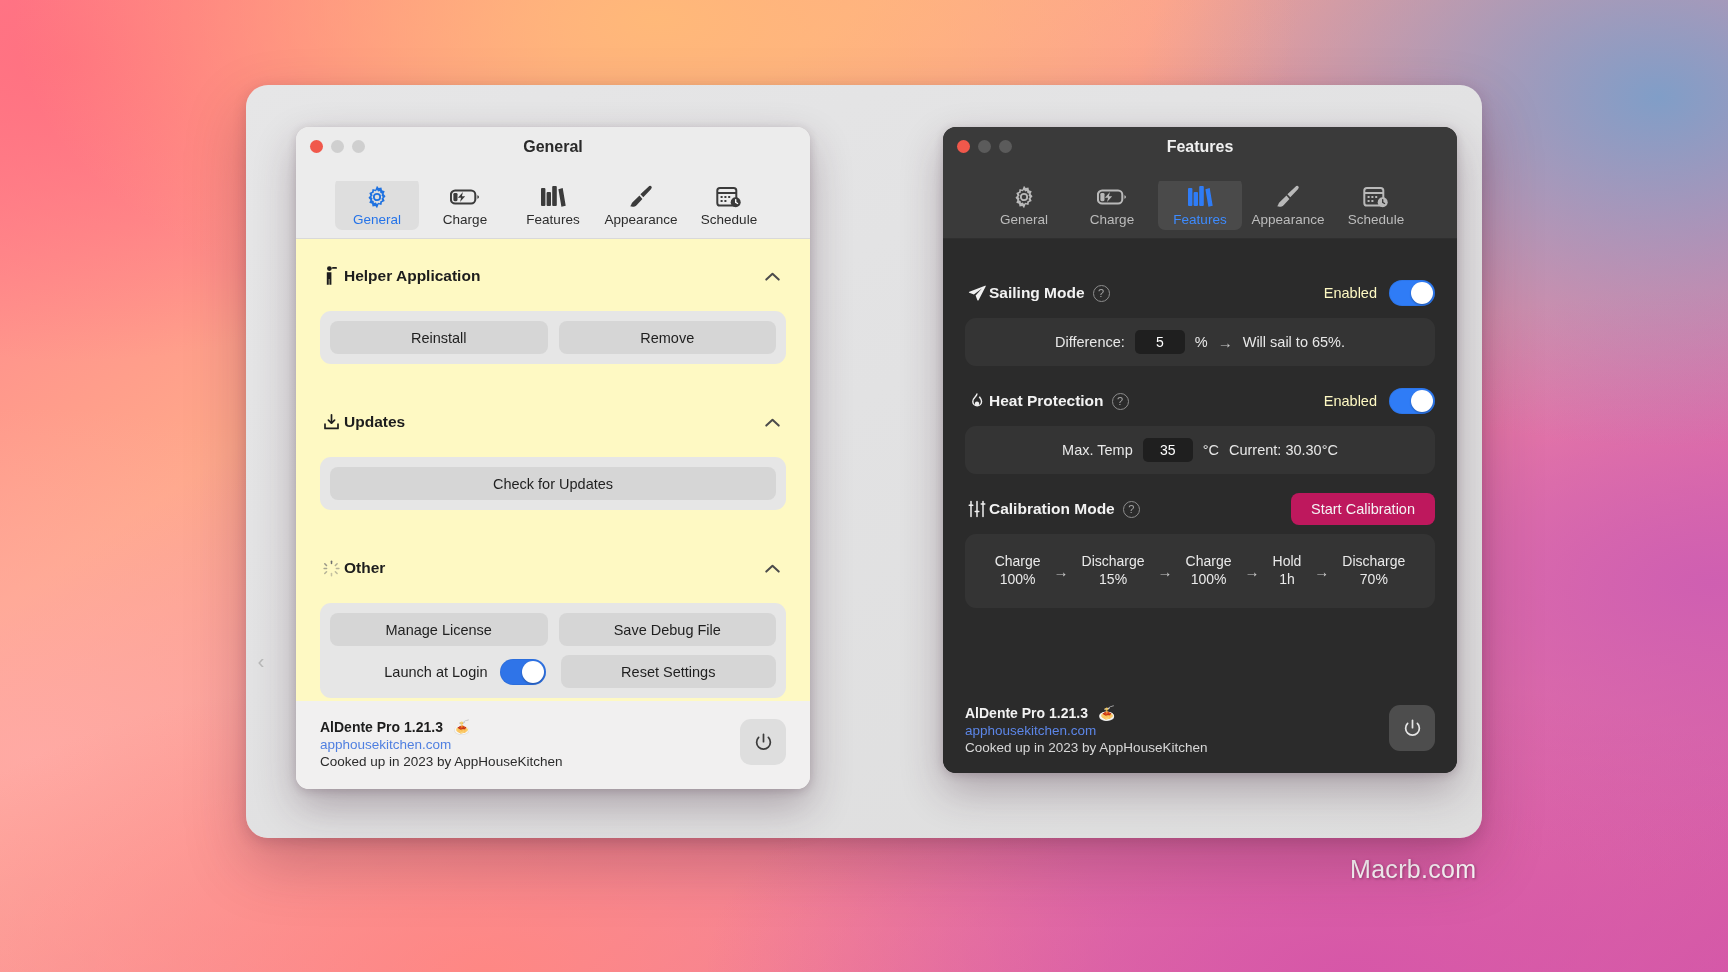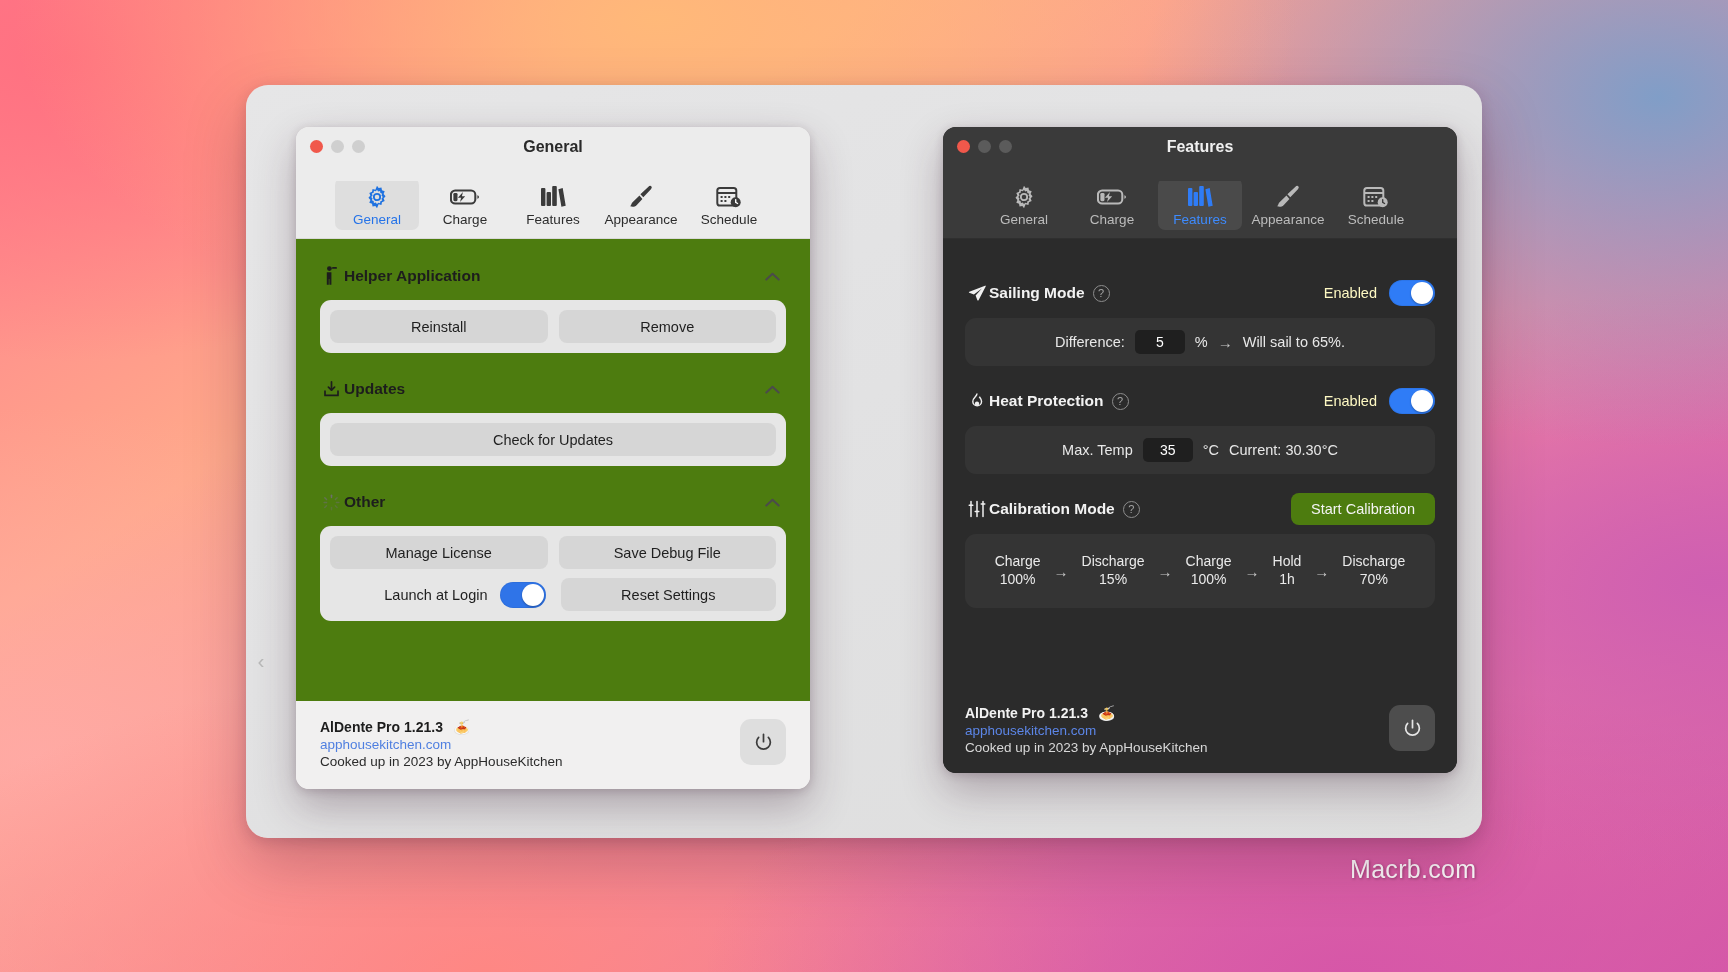--- a/index.html
+++ b/index.html
@@ -104,24 +104,25 @@
   .win-dark  .tool-item .tlabel { color: #bcbcbc; }
 
   .win-light .tool-item.sel { background: #dedede; }
   .win-dark  .tool-item.sel { background: #4a4a4a; }
   .tool-item.sel .tlabel { color: #2573e8; }
   .win-dark .tool-item.sel .tlabel { color: #3d8bff; }
 
   
   .body-light {
     flex: 1 1 auto;
-    background: #4d7c0f;
+    background: #fef9c3;
     padding: 22px 24px 0;
     display: flex; flex-direction: column;
     overflow: hidden;
+    gap: 11px;
   }
   .sec-head {
     display: flex; align-items: center;
     height: 30px;
     margin-bottom: 9px;
   }
   .sec-head .shicon { width: 22px; display: flex; align-items: center; justify-content: center; }
   .sec-head .shtitle { font-size: 15.5px; font-weight: bold; color: #1d1d1d; margin-left: 2px; }
   .sec-head .spacer { flex: 1; }
   .sec-head .chev { color: #4b4b4b; font-size: 15px; padding: 0 6px; }
@@ -221,21 +222,21 @@
     border-radius: 5px;
     min-width: 50px; height: 24px;
     display: flex; align-items: center; justify-content: center;
     font-size: 14px; color: #ffffff;
     cursor: text;
   }
   .arrow-g { color: #c9c9c9; font-size: 15px; }
 
   .btn-dark {
     height: 32px; padding: 2px 20px;
-    border-radius: 8px; background: #4d7c0f;
+    border-radius: 8px; background: #be185d;
     display: flex; align-items: center; justify-content: center;
     font-size: 14.5px; color: #f4f4f4; cursor: default;
   }
 
   .calib-panel {
     background: #343434;
     border-radius: 11px;
     margin-top: 8px;
     height: 74px;
     display: flex; align-items: center; justify-content: center;

